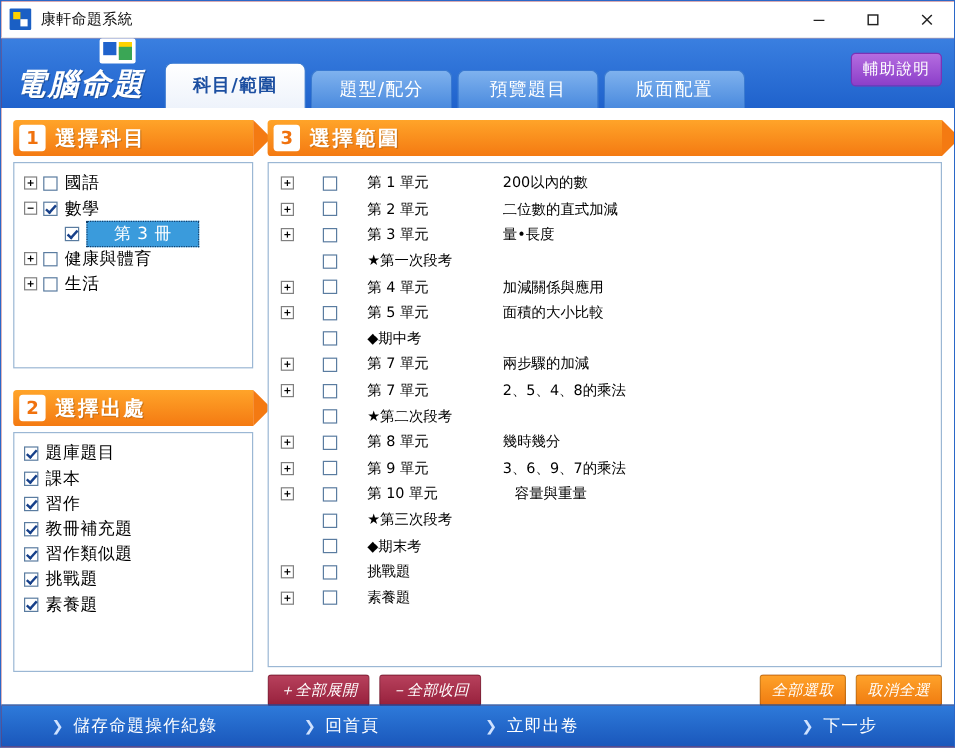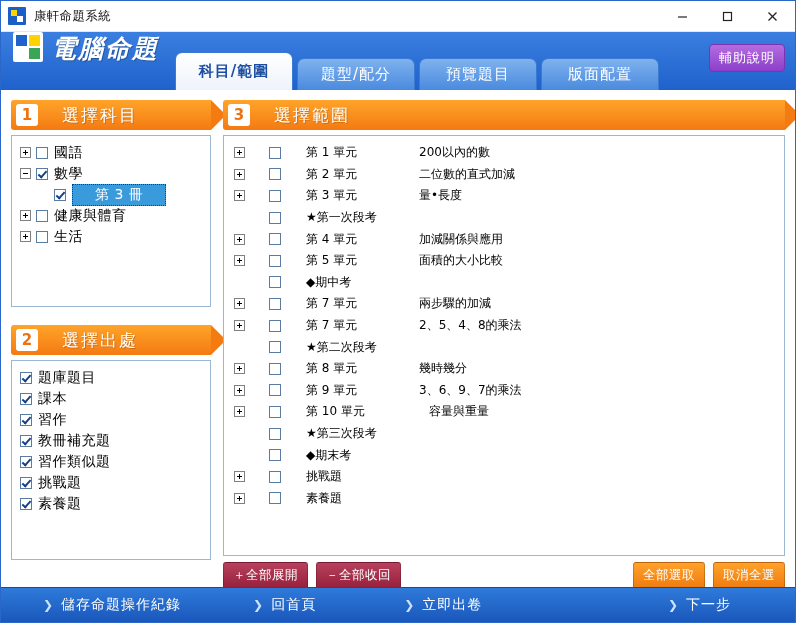--- a/index.html
+++ b/index.html
@@ -82,24 +82,25 @@
     height: 58px;
     background: #2a6fd6;
     background: linear-gradient(#3a7fe0, #1f62cc);
     display: flex;
     align-items: flex-end;
     padding: 0 0 0 12px;
     box-sizing: border-box;
   }
   .brand {
     display: flex;
-    align-items: flex-start;
+    align-items: flex-end;
     height: 58px;
     padding-bottom: 4px;
     box-sizing: border-box;
+    flex-direction: column;
   }
   .brand-logo {
     width: 30px; height: 30px;
     background: #ffffff;
     position: relative;
     margin-right: 8px;
     border-radius: 2px;
   }
   .brand-logo::before {
     content:"";
@@ -214,23 +215,23 @@
     margin-left: 5px;
     background: #ffffff;
     color: #f0720e;
     font-weight: bold;
     font-size: 15px;
     display: flex; align-items:center; justify-content:center;
     border-radius: 3px;
     flex: none;
   }
   .sec-head .label {
-    margin-left: 24px;
+    margin-left: 8px;
     font-size: 17px;
-    font-weight: normal;
+    font-weight: bold;
     letter-spacing: 2px;
     text-shadow: 1px 1px 0 rgba(0,0,0,.18);
   }
   .sec-head .arrow {
     position: absolute;
     right: -15px;
     top: 0;
     width: 0; height: 0;
     border-top: 15px solid transparent;
     border-bottom: 15px solid transparent;
@@ -339,20 +340,21 @@
   }
   .btn {
     font-size: 12.5px;
     color: #ffffff;
     padding: 4px 9px;
     border-radius: 3px;
     letter-spacing: .5px;
     border: 1px solid rgba(0,0,0,.2);
     box-sizing: border-box;
     white-space: nowrap;
+    font-style: italic;
   }
   .btn.dark-red { background: linear-gradient(#b7415c, #97203c); }
   .btn.orange { background: linear-gradient(#ffa22a, #ef7b10); color:#ffffff; }
   .btn.space { margin-left: 8px; }
   .spacer { flex: 1; }
 
   
   .footer {
     position: absolute;
     left: 0; right: 0; bottom: 0;

